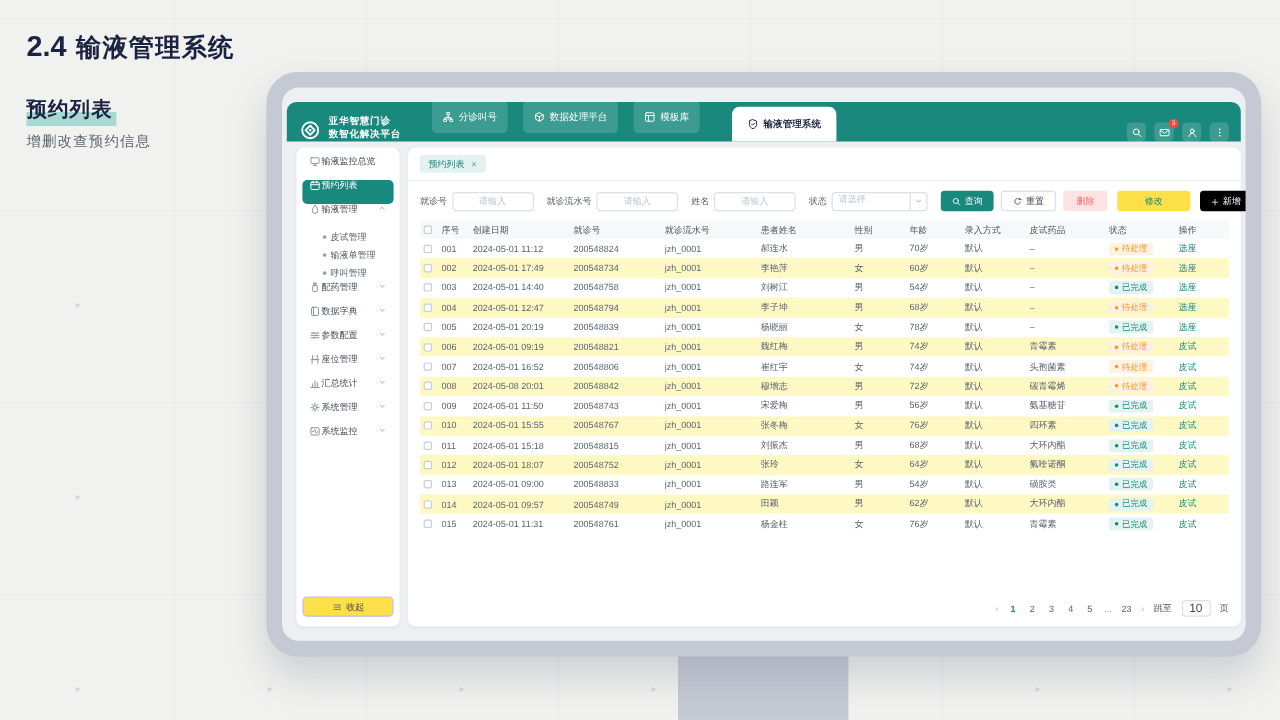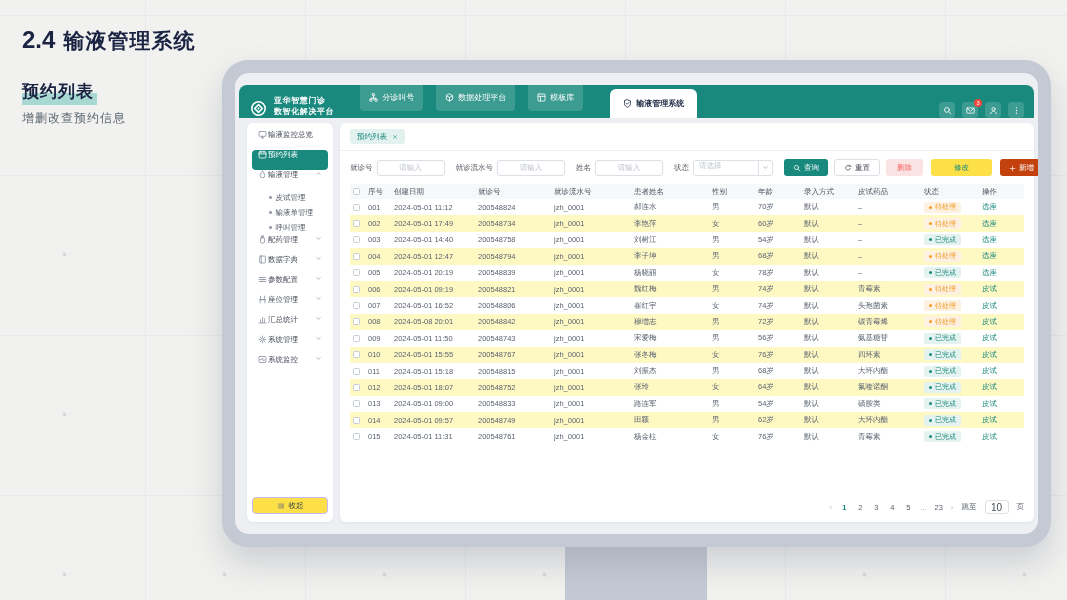--- a/index.html
+++ b/index.html
@@ -76,21 +76,21 @@
   .inp::placeholder{color:#bfc4cc;}
   .sel{width:80px;height:16px;border:1px solid #dcdfe6;border-radius:3px;background:#fff;display:flex;align-items:flex-start;}
   .sel .ph{flex:1;padding:0 5px;color:#bfc4cc;}
   .sel .seg{width:14px;height:100%;border-left:1px solid #dcdfe6;display:flex;align-items:center;justify-content:center;color:#8a93a0;}
   .btn{height:17px;border-radius:3px;font-size:7.5px;display:flex;align-items:center;gap:3px;padding:0 9px;white-space:nowrap;}
   .btn-search{background:#19897e;color:#fff;}
   .btn-reset{background:#fff;border:1px solid #dcdfe6;color:#454a54;margin-left:6px;}
   .spacer{flex:1;}
   .btn-del{background:#fbe3e3;color:#f56c6c;margin-left:6px;padding:0 11px;}
   .btn-edit{background:#fde047;color:#19897e;margin-left:8px;padding:0 23px;}
-  .btn-add{background:#c2410c;color:#fff;margin-left:8px;padding:0 9px;justify-content:flex-end;}
+  .btn-add{background:#000000;color:#fff;margin-left:8px;padding:0 9px;justify-content:flex-end;}
 
   .table{margin-top:8px;}
   .trow{display:grid;grid-template-columns:18px 26px 84px 76px 80px 78px 46px 46px 54px 66px 58px 1fr;
     align-items:center;height:16.4px;font-size:7.5px;color:#5a6270;}
   .trow.head{background:#f7f8fa;height:15px;color:#4e545e;}
   .trow.even{background:#fef9c3;}
   .tcell{padding-right:4px;white-space:nowrap;overflow:hidden;}
   .cbx{width:7px;height:7px;border:1px solid #c8cdd4;border-radius:1.5px;background:#fff;margin-left:3px;}
   .badge{display:inline-flex;align-items:center;gap:3px;height:11px;padding:0 5px;border-radius:2px;font-size:7px;}
   .badge .bdot{width:3px;height:3px;border-radius:50%;}

